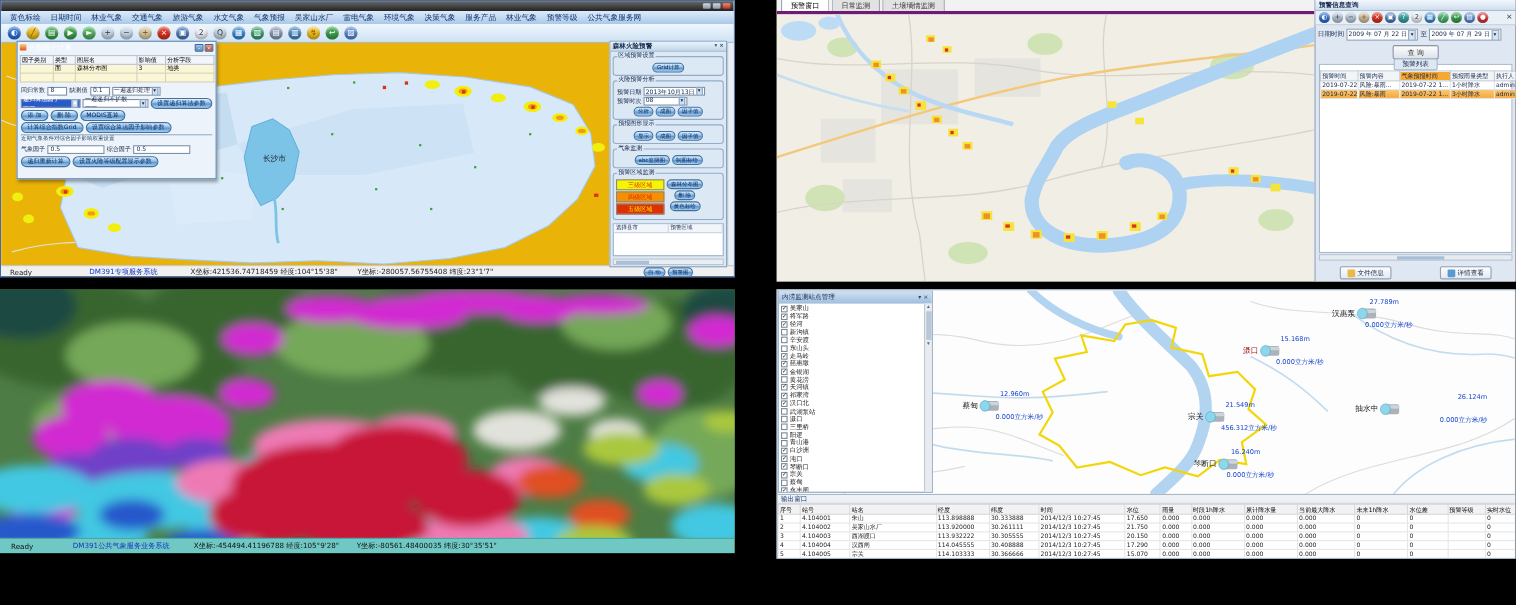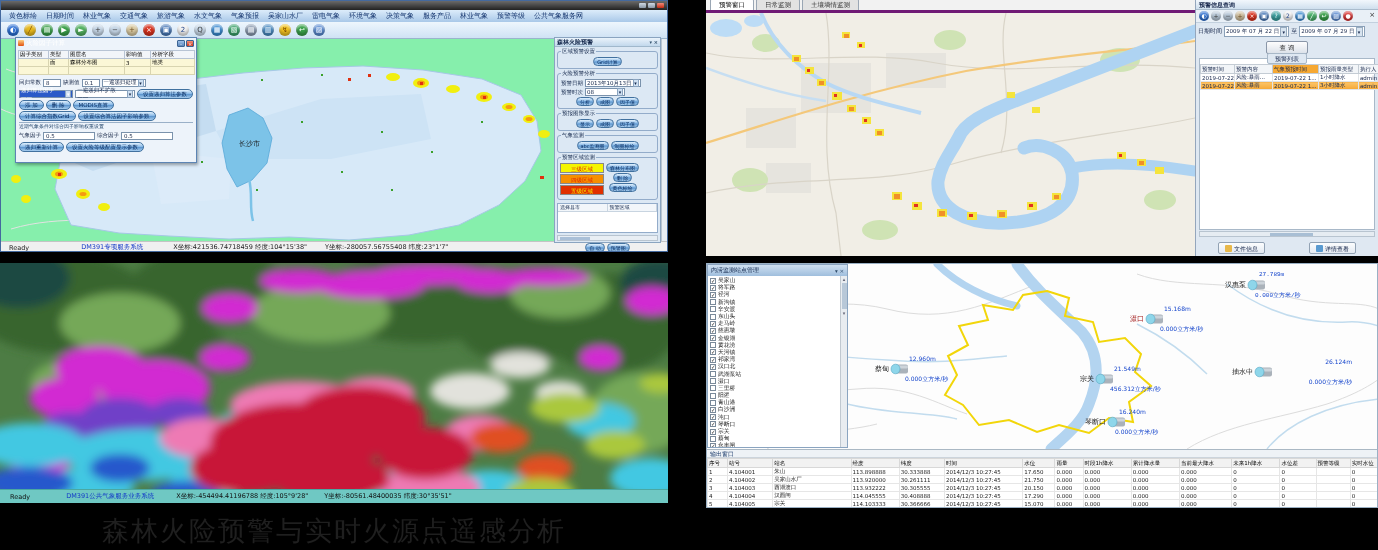--- a/index.html
+++ b/index.html
@@ -14,21 +14,21 @@
   .winbtn { width:7px; height:5px; border-radius:1px; background:linear-gradient(#cfd8e2,#8a97a6); }
   .winbtn.close { background:linear-gradient(#f08a7a,#c22a12); }
   .tl-menubar { position:absolute; left:0; top:9px; width:100%; height:12px;
     background:linear-gradient(#dcecfa,#a9c8e8); display:flex; gap:9px; align-items:center; padding:0 8px;
     font-size:7px; color:#15356e; white-space:nowrap; }
   .tl-toolbar { position:absolute; left:0; top:21px; width:100%; height:17px;
     background:linear-gradient(#eef6fd,#cfe2f4); border-bottom:1px solid #9ab4cc;
     display:flex; gap:5px; align-items:center; padding:0 6px; }
   .ticon { width:12px; height:12px; border-radius:50%; font-size:7px; line-height:12px; text-align:center;
     color:#fff; box-shadow:inset 0 -3px 3px rgba(0,0,0,.28), inset 0 2px 2px rgba(255,255,255,.55); flex:0 0 auto; }
-  .tl-map { position:absolute; left:0; top:38px; width:553px; height:202px; background:#86efac; }
+  .tl-map { position:absolute; left:0; top:38px; width:553px; height:202px; background:#eab308; }
   .tl-maplabel { position:absolute; left:238px; top:100px; font-size:7px; color:#1a1a1a; }
   .tl-vscroll { position:absolute; left:660px; top:38px; width:7px; height:202px; background:#e8eef4; border-left:1px solid #b8c4d0; }
   .tl-status { position:absolute; left:0; top:240px; width:100%; height:12px; background:#f0f0f0; border-top:1px solid #c4c4c4;
     display:flex; align-items:center; font-size:6.5px; color:#222; }
   .tl-status .sys, .bl-status .sys { color:#1238c8; }
 
   
   .dlg { position:absolute; left:14px; top:36px; width:182px; height:126px; background:#edf3fa;
     border:1px solid #5c84b4; box-shadow:1px 2px 3px rgba(0,0,0,.35); z-index:6; }
   .dlg-title { height:10px; background:linear-gradient(#8fb4dc,#48076?), linear-gradient(#8fb4dc,#4878b0);
@@ -715,21 +715,21 @@
           <path d="M560,185 C580,160 620,140 672,135"></path>
           <path d="M430,60 C460,75 480,90 500,110"></path>
           <path d="M140,140 C180,150 220,148 250,155"></path>
         </g>
         <path d="M310,0 C330,28 355,48 375,68 C395,92 390,120 382,140 C376,158 358,172 344,185" stroke="#b3d4f0" fill="none" stroke-width="11" stroke-linecap="round"></path>
         <path d="M230,0 C250,20 280,35 310,42" stroke="#b3d4f0" fill="none" stroke-width="7" stroke-linecap="round"></path>
         <path d="M340,27 L362,34 L358,52 L386,58 L392,78 L418,74 L434,90 L428,108 L444,122 L422,138 L426,158 L402,154 L382,169 L352,161 L330,168 L302,156 L272,161 L256,141 L238,131 L250,111 L241,92 L261,81 L252,62 L281,56 L276,41 L306,46 L316,31 Z" stroke="#f2d60a" fill="none" stroke-width="2"></path>
       </svg>
 
       
-      <div class="station" style="left:518px; top:7px;font-family:Liberation Mono, monospace;">
+      <div class="station" style="left:504px; top:7px;">
         <div class="st-level">27.789m</div>
         <div class="st-row">
             <span class="st-name">汉惠泵</span>
           <svg width="20" height="12" viewBox="0 0 20 12">
               <rect x="5" y="1.5" width="13" height="9" rx="2" fill="#aab2ba"></rect>
               <rect x="5" y="2.5" width="13" height="3" rx="1.5" fill="#cdd4da"></rect>
               <ellipse cx="5.5" cy="6" rx="4.5" ry="4.8" fill="#8ed6ea" stroke="#58a8c4" stroke-width="0.6"></ellipse>
             </svg>
           </div>
         <div class="st-flow">0.000立方米/秒</div>
@@ -1074,14 +1074,13 @@
               <td>0</td>
               <td>0</td>
               <td></td>
               <td>0</td>
             </tr>
           </tbody>
       </table>
     </div>
   </div>
 
-  <div class="caption l">森林火险预警与实时火源点遥感分析</div>
 </div>
 
 </body></html>

